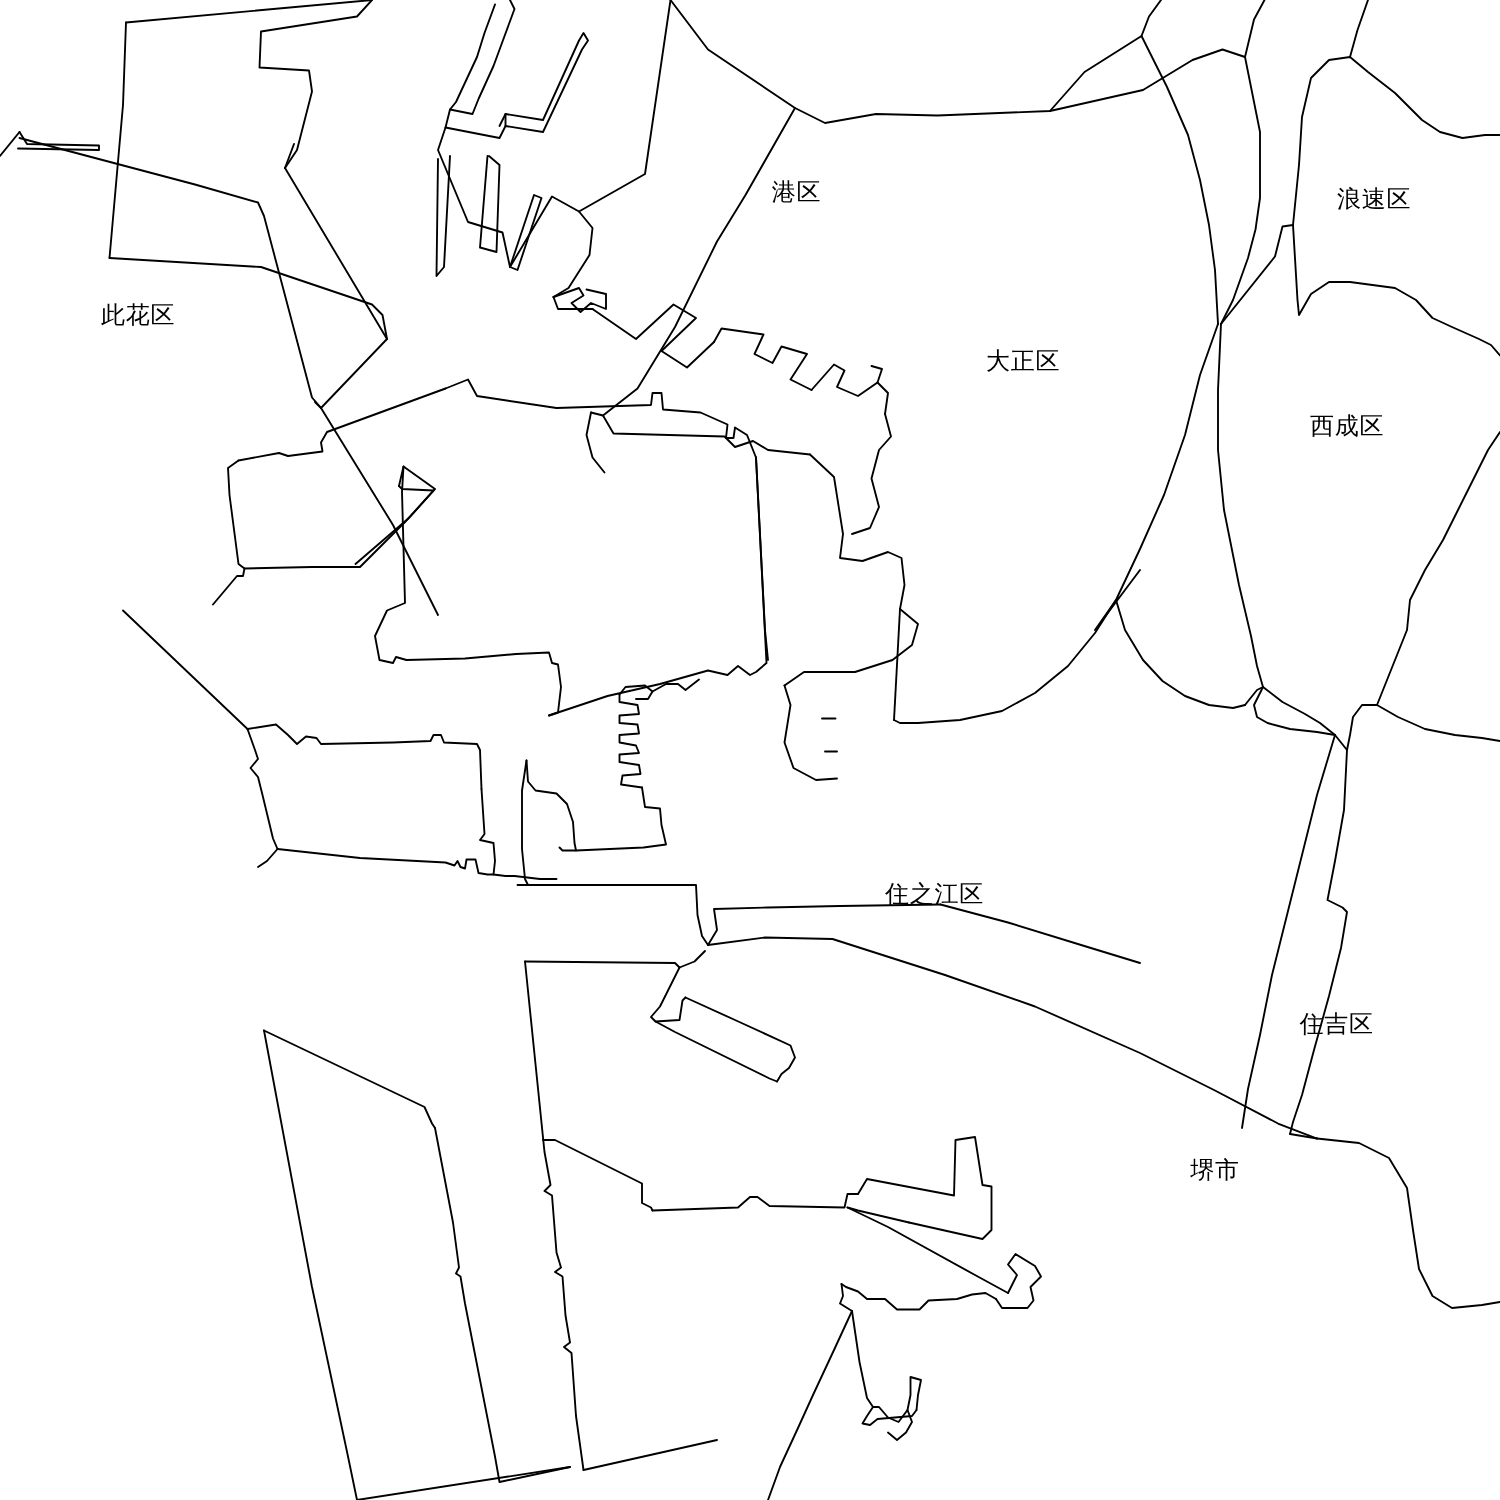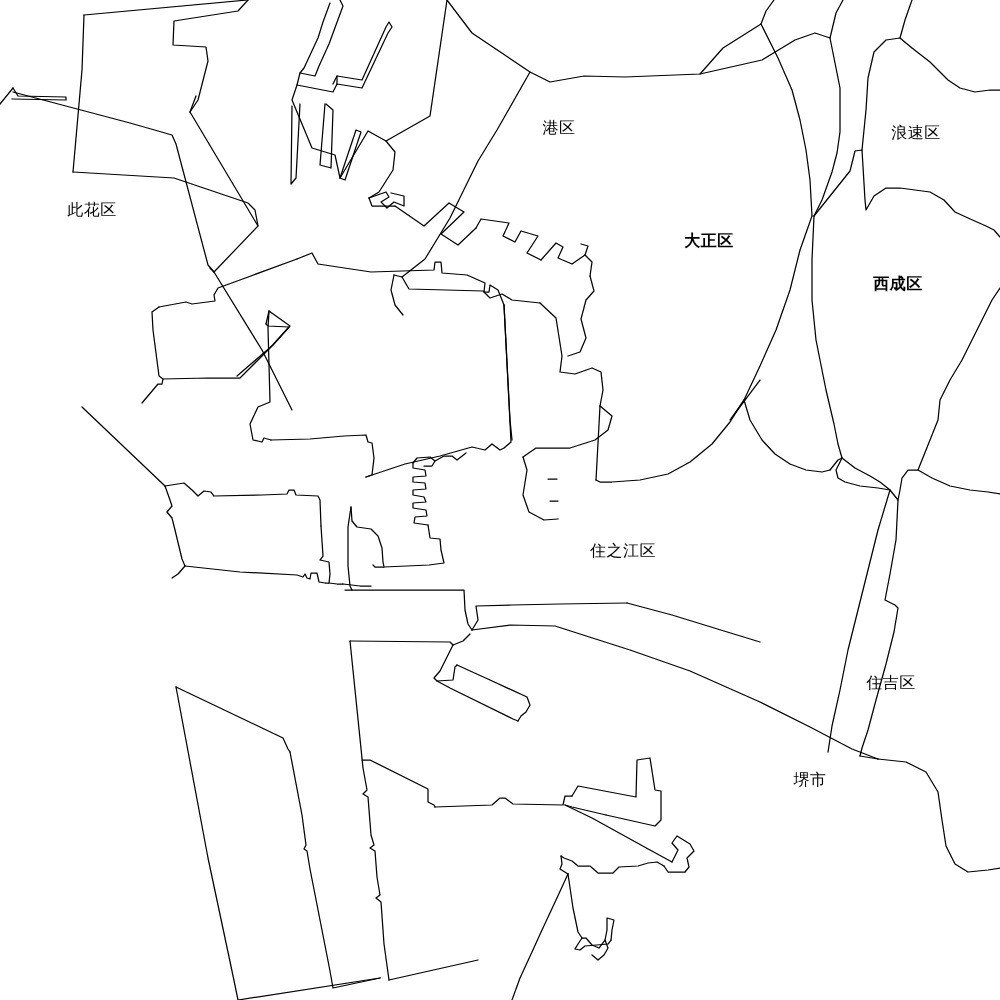--- a/index.html
+++ b/index.html
@@ -181,22 +181,22 @@
     <path class="geo-line" d="M 744 400 L 730 422 L 712 444 L 690 462 L 668 474 L 640 480 L 612 482 L 600 482 L 596 480"></path>
     <path class="geo-line" d="M 830 470 L 838 460 L 842 458"></path>
     <path class="geo-line" d="M 842 458 L 836 470 L 838 478 L 845 482 L 860 486 L 878 488 L 890 490"></path>
     <path class="geo-line" d="M 890 490 L 878 530 L 868 570 L 858 610 L 848 650 L 840 690 L 832 726 L 828 752"></path>
     <path class="geo-line" d="M 596 480 L 600 406"></path>
 
   </svg>
 
   <div class="label-layer">
     <div class="place-label" style="left:92px;  top:210px;">此花区</div>
-    <div class="place-label" style="left:559px; top:128px;text-align:center;">港区</div>
+    <div class="place-label" style="left:531px; top:128px;text-align:center;">港区</div>
     <div class="place-label" style="left:916px; top:134px;font-family:Liberation Mono, monospace;">浪速区</div>
-    <div class="place-label" style="left:709px; top:241px;font-weight:bold;">大正区</div>
-    <div class="place-label" style="left:898px; top:284px;font-weight:bold;">西成区</div>
-    <div class="place-label" style="left:623px; top:551px;">住之江区</div>
+    <div class="place-label" style="left:682px; top:241px;">大正区</div>
+    <div class="place-label" style="left:898px; top:284px;">西成区</div>
+    <div class="place-label" style="left:623px; top:596px;">住之江区</div>
     <div class="place-label" style="left:891px; top:683px;">住吉区</div>
     <div class="place-label" style="left:810px; top:780px;">堺市</div>
   </div>
 
 </div>
 
 </body></html>

